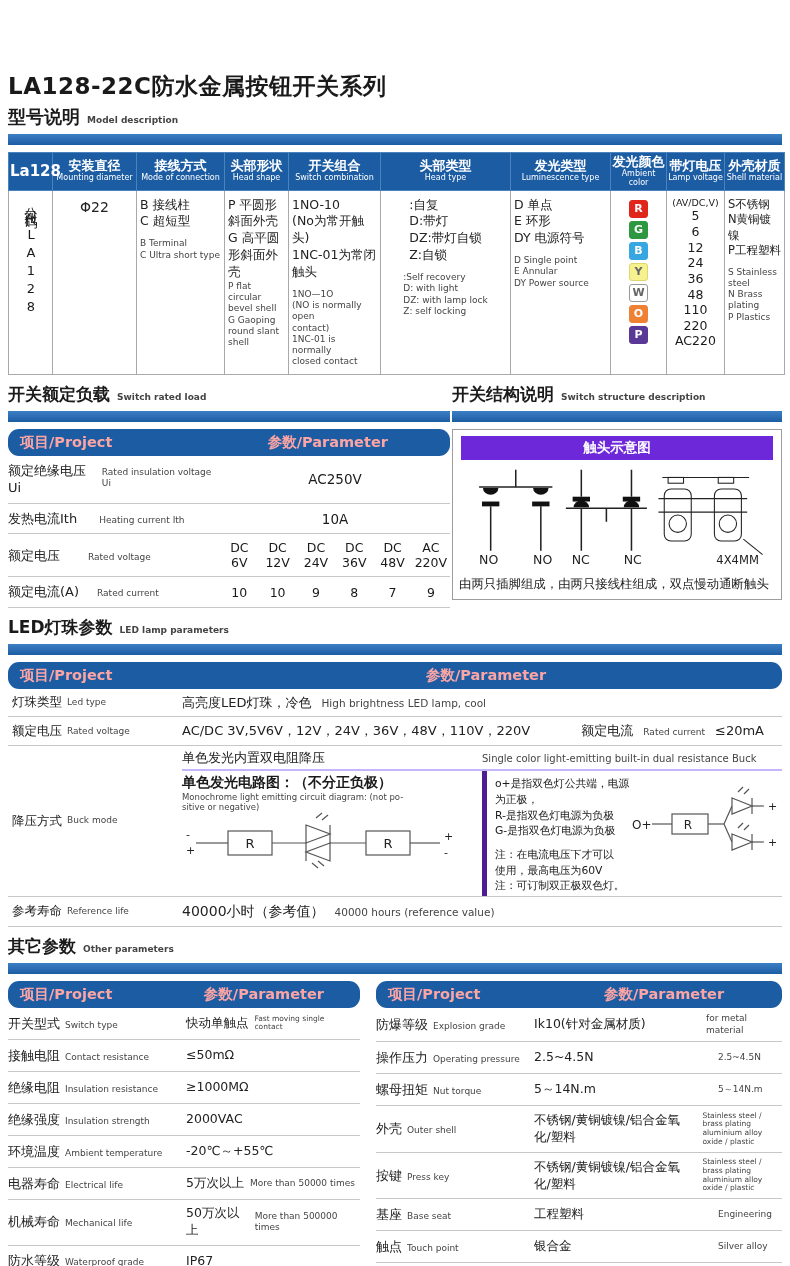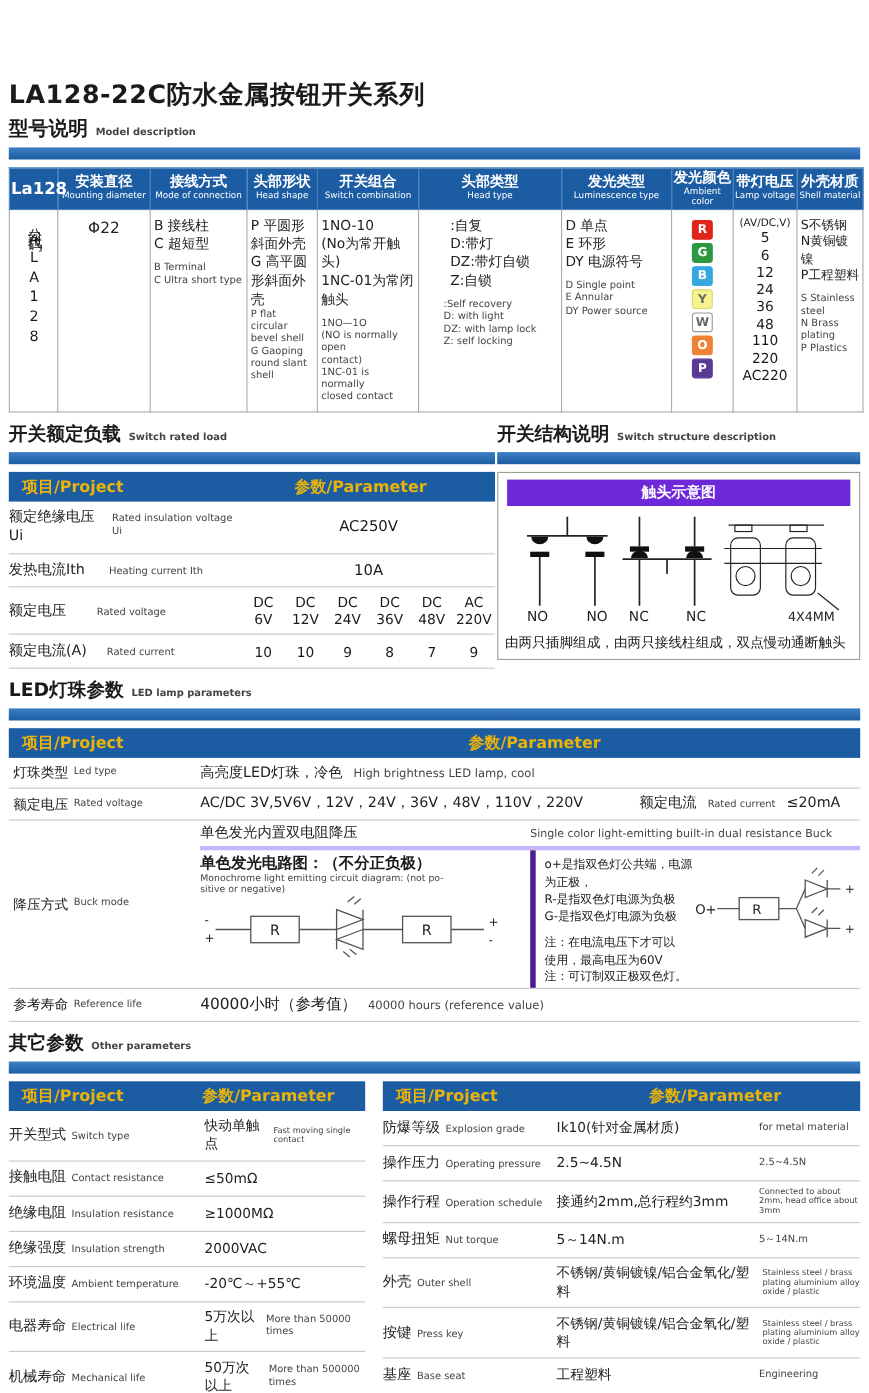--- a/index.html
+++ b/index.html
@@ -22,21 +22,21 @@
   .pre{white-space:pre-line;}
   td.vcell-mid{vertical-align:middle;text-align:center;}
   .vert{writing-mode:vertical-lr;text-orientation:upright;font-size:13px;letter-spacing:3px;margin:0 auto;}
   .dia22{font-size:14px;}
   .gap8{margin-top:8px;display:block;}
   .chipcol{text-align:center;vertical-align:middle;}
   .chip{display:block;width:17px;height:16px;line-height:16px;border-radius:3px;margin:3px auto;text-align:center;font-size:11px;font-weight:bold;border:1px solid transparent;}
   .volts{text-align:center;font-size:12.5px;line-height:1.25;}
   .volts .hdr{font-size:9.5px;}
   
-  .phead{display:flex;background:#1c5ca3;color:#eab308;font-weight:bold;font-size:14.5px;padding:4px 0;align-items:center;}
+  .phead{display:flex;background:#1c5ca3;color:#fca5a5;font-weight:bold;font-size:14.5px;padding:4px 0;align-items:center;border-radius:11px;}
   .ph-left{padding-left:12px;}
   .ph-right{flex:1;text-align:center;}
   .prow{display:flex;align-items:center;border-bottom:1px solid #c7c7c7;padding:6px 0;}
   .plabel{display:flex;align-items:baseline;}
   .plabel .zh{font-size:13px;}
   .plabel .en{margin-left:5px;}
   .pval{flex:1;text-align:center;font-size:13.5px;}
   .vgrid{flex:1;display:flex;text-align:center;}
   .vgrid .c{flex:1;font-size:12.5px;line-height:1.2;}
   
@@ -46,21 +46,21 @@
   .struct-box{border:1px solid #9d9d9d;background:#fff;}
   .struct-head{background:#6d28d9;color:#fff;text-align:center;font-size:13.5px;font-weight:bold;padding:3px 0;margin:6px 8px 2px 8px;}
   .struct-cap{font-size:12.4px;padding:2px 6px 6px 6px;}
   
   .led-label{width:170px;display:flex;align-items:center;padding-left:4px;}
   .lrow{display:flex;align-items:center;border-bottom:1px solid #c7c7c7;padding:5px 0;}
   .lval{flex:1;display:flex;align-items:baseline;gap:10px;}
   .lval .zh{font-size:13px;}
   .buck{display:flex;border-bottom:1px solid #c7c7c7;}
   .buck-content{flex:1;}
-  .buck-top{display:flex;align-items:baseline;border-bottom:4px solid #c4b5fd;padding:3px 0;}
+  .buck-top{display:flex;align-items:baseline;border-bottom:2px solid #c4b5fd;padding:3px 0;}
   .buck-top .zh{font-size:13px;width:300px;}
   .buck-top .en{flex:1;}
   .buck-flex{display:flex;}
   .buck-left{width:300px;padding:3px 0 2px 0;}
   .bd-zh{font-size:14px;font-weight:bold;}
   .bd-en{font-size:8.5px;color:#444;}
   .buck-right{flex:1;border-left:5px solid #4c1d95;display:flex;padding:5px 2px 2px 8px;}
   .notes{font-size:10.8px;line-height:1.45;flex:1;}
   
   .other-wrap{display:flex;gap:16px;align-items:flex-start;}
@@ -566,30 +566,20 @@
               <span class="zh">操作压力</span>
               <span class="en">Operating pressure</span>
             </div>
             <div class="oval">
               <span class="zh">2.5~4.5N</span>
               <span class="en">2.5~4.5N</span>
             </div>
           </div>
         <div class="orow">
             <div class="olabel">
-              <span class="zh">操作行程</span>
-              <span class="en">Operation schedule</span>
-            </div>
-            <div class="oval">
-              <span class="zh">接通约2mm,总行程约3mm</span>
-              <span class="en tiny">Connected to about 2mm, head office about 3mm</span>
-            </div>
-          </div>
-        <div class="orow">
-            <div class="olabel">
               <span class="zh">螺母扭矩</span>
               <span class="en">Nut torque</span>
             </div>
             <div class="oval">
               <span class="zh">5～14N.m</span>
               <span class="en">5～14N.m</span>
             </div>
           </div>
         <div class="orow">
             <div class="olabel">

